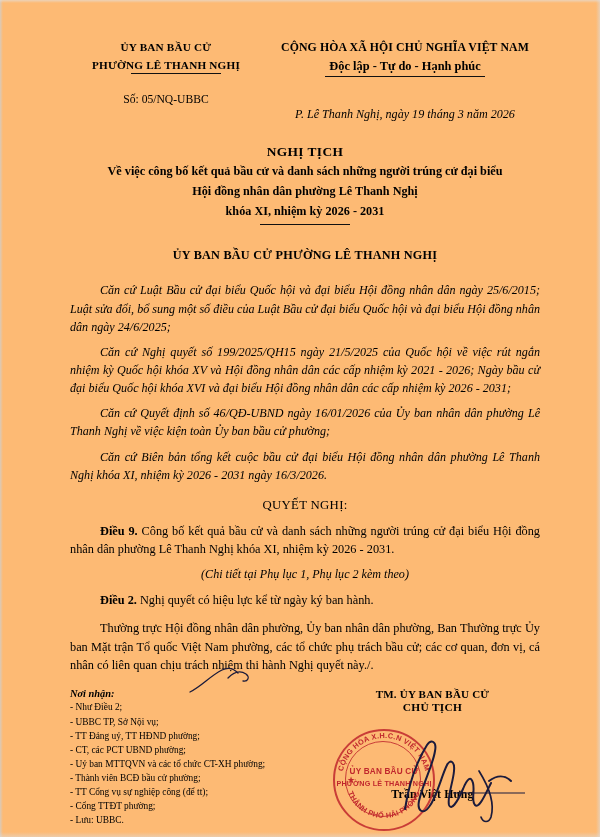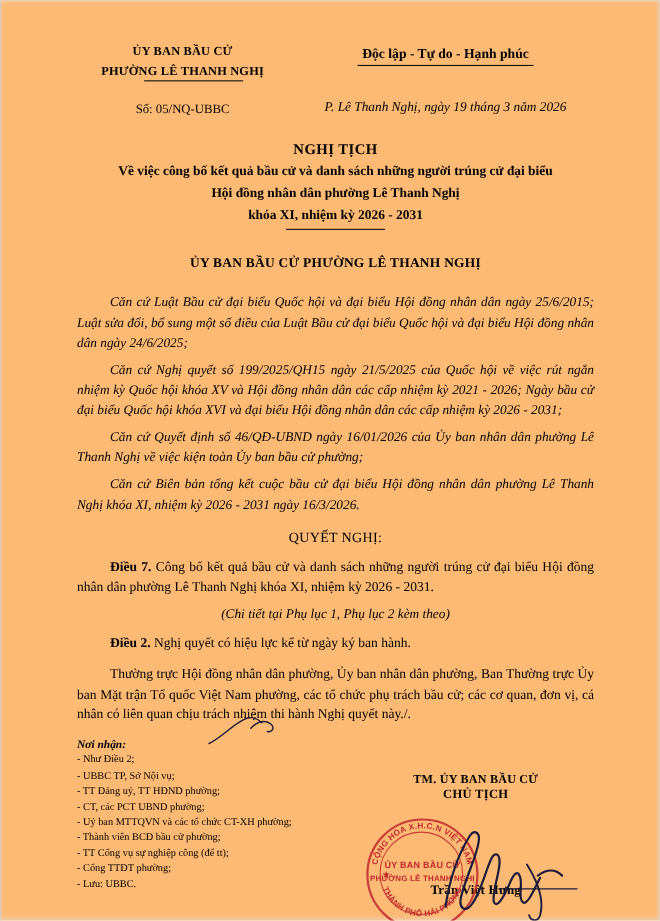--- a/index.html
+++ b/index.html
@@ -222,21 +222,20 @@
   }
   .signature {
     width: 215px;
     text-align: center;
     position: relative;
   }
   .sig-role1 {
     font-size: 11px;
     font-weight: bold;
     letter-spacing: .2px;
-    margin-top: 31px;
   }
   .sig-role2 {
     font-size: 11.4px;
     font-weight: bold;
     letter-spacing: .3px;
     margin-top: 1px;
   }
   .sig-space {
     height: 74px;
     position: relative;
@@ -337,20 +336,21 @@
 
   <div class="content">
 
     <div class="doc-header">
       <div class="hdr-left">
         <div class="org-line1">ỦY BAN BẦU CỬ</div>
         <div class="org-line2">PHƯỜNG LÊ THANH NGHỊ</div>
         <div class="doc-number">Số: 05/NQ-UBBC</div>
       </div>
       <div class="hdr-right">
+        <div class="nation-line1">CỘNG HÒA XÃ HỘI CHỦ NGHĨA VIỆT NAM</div>
         <div class="nation-line2">Độc lập - Tự do - Hạnh phúc</div>
         <div class="place-date">P. Lê Thanh Nghị, ngày 19 tháng 3 năm 2026</div>
       </div>
     </div>
 
     <div class="title-block">
       <div class="title-main">NGHỊ TỊCH</div>
       <div class="title-sub">Về việc công bố kết quả bầu cử và danh sách những người trúng cử đại biểu</div>
       <div class="title-sub">Hội đồng nhân dân phường Lê Thanh Nghị</div>
       <div class="title-sub">khóa XI, nhiệm kỳ 2026 - 2031</div>
@@ -361,21 +361,21 @@
 
     <div class="recitals">
       <div class="recital">Căn cứ Luật Bầu cử đại biểu Quốc hội và đại biểu Hội đồng nhân dân ngày 25/6/2015; Luật sửa đổi, bổ sung một số điều của Luật Bầu cử đại biểu Quốc hội và đại biểu Hội đồng nhân dân ngày 24/6/2025;</div>
       <div class="recital">Căn cứ Nghị quyết số 199/2025/QH15 ngày 21/5/2025 của Quốc hội về việc rút ngắn nhiệm kỳ Quốc hội khóa XV và Hội đồng nhân dân các cấp nhiệm kỳ 2021 - 2026; Ngày bầu cử đại biểu Quốc hội khóa XVI và đại biểu Hội đồng nhân dân các cấp nhiệm kỳ 2026 - 2031;</div>
       <div class="recital">Căn cứ Quyết định số 46/QĐ-UBND ngày 16/01/2026 của Ủy ban nhân dân phường Lê Thanh Nghị về việc kiện toàn Ủy ban bầu cử phường;</div>
       <div class="recital">Căn cứ Biên bản tổng kết cuộc bầu cử đại biểu Hội đồng nhân dân phường Lê Thanh Nghị khóa XI, nhiệm kỳ 2026 - 2031 ngày 16/3/2026.</div>
     </div>
 
     <div class="resolve-head">QUYẾT NGHỊ:</div>
 
-    <div class="article"><b>Điều 7.</b><span> Công bố kết quả bầu cử và danh sách những người trúng cử đại biểu Hội đồng nhân dân phường Lê Thanh Nghị khóa XI, nhiệm kỳ 2026 - 2031.</span></div>
+    <div class="article"><b>Điều 9.</b><span> Công bố kết quả bầu cử và danh sách những người trúng cử đại biểu Hội đồng nhân dân phường Lê Thanh Nghị khóa XI, nhiệm kỳ 2026 - 2031.</span></div>
 
     <div class="annex-note">(Chi tiết tại Phụ lục 1, Phụ lục 2 kèm theo)</div>
 
     <div class="article"><b>Điều 2.</b><span> Nghị quyết có hiệu lực kể từ ngày ký ban hành.</span></div>
 
     <div class="closing">Thường trực Hội đồng nhân dân phường, Ủy ban nhân dân phường, Ban Thường trực Ủy ban Mặt trận Tổ quốc Việt Nam phường, các tổ chức phụ trách bầu cử; các cơ quan, đơn vị, cá nhân có liên quan chịu trách nhiệm thi hành Nghị quyết này./.</div>
 
     <div class="footer">
 
       <div class="recipients">

